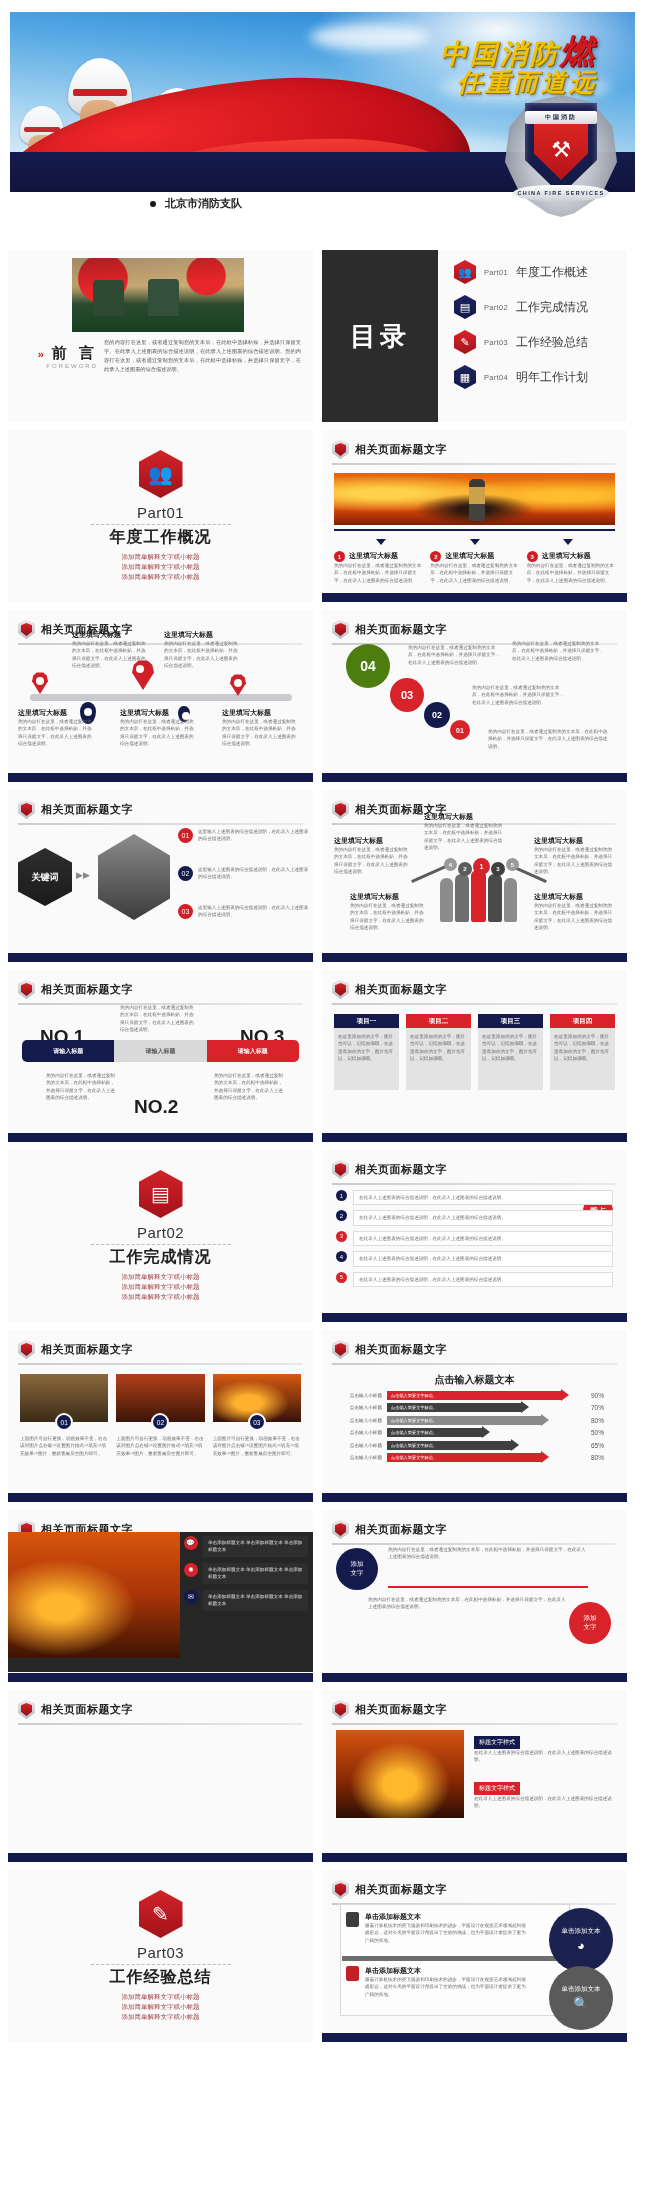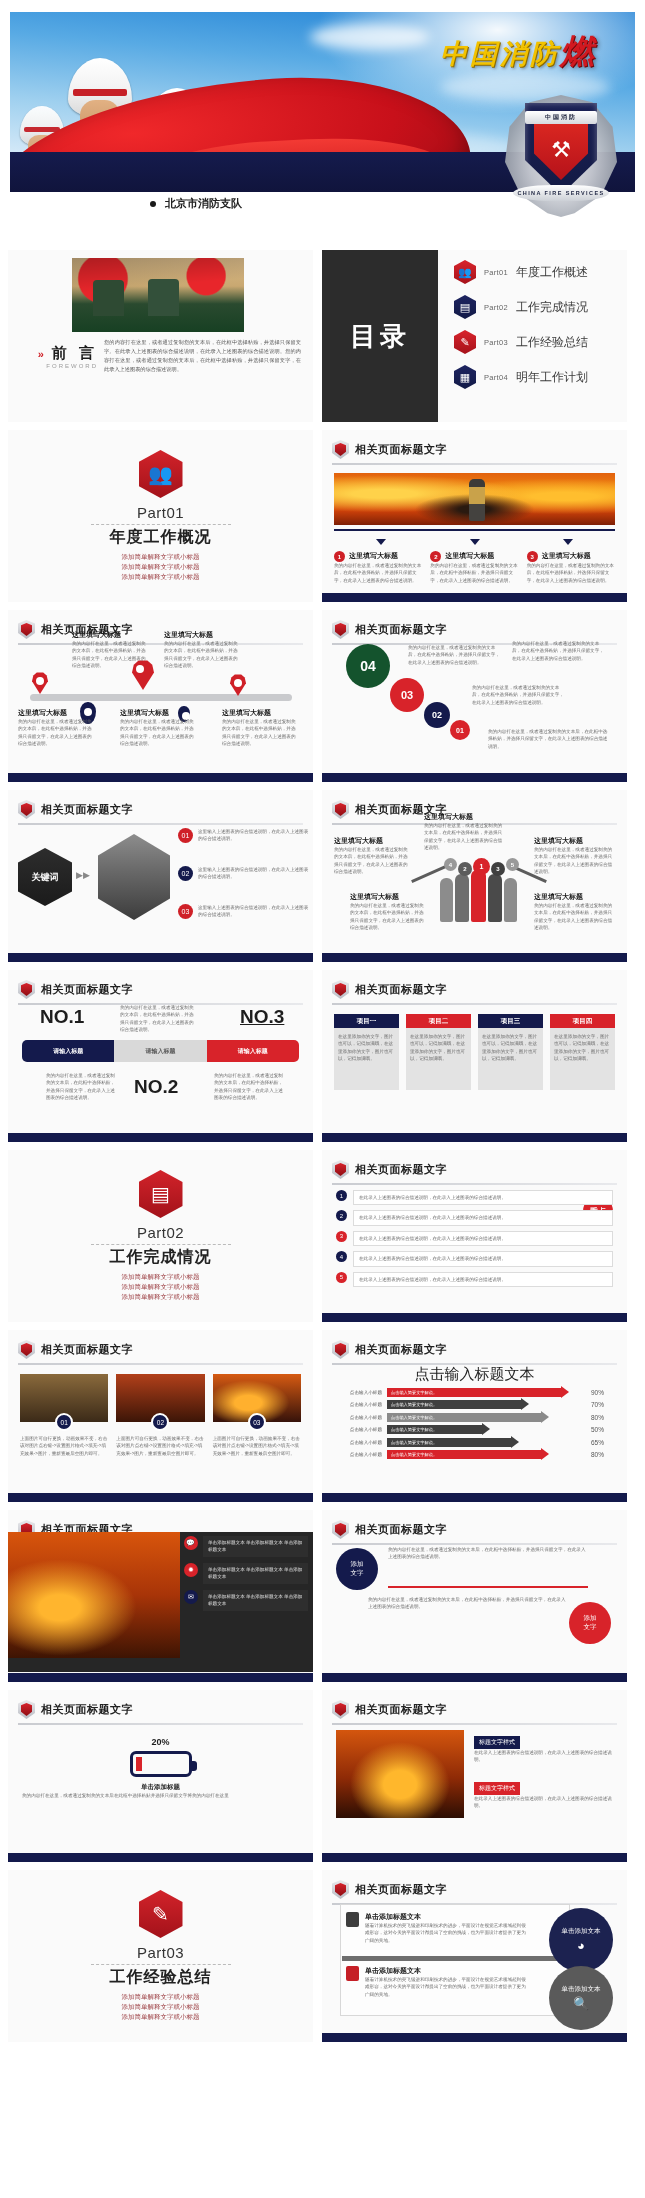--- a/index.html
+++ b/index.html
@@ -281,21 +281,21 @@
     background: linear-gradient(180deg,#8d8d8d 0%, #6b6b6b 40%, #3c3c3c 100%);
     clip-path: polygon(50% 0,100% 25%,100% 75%,50% 100%,0 75%,0 25%);
   }
   .kw-num{
     width:15px;height:15px;border-radius:50%;background:#cf2027;color:#fff;font-size:7px;
     display:inline-flex;align-items:center;justify-content:center;
   }
   .kw-num.navy{ background:#141a4c; }
 
   
-  .no-big{ font-size:19px; font-weight:bold; color:#1d1d1d;}
+  .no-big{ font-size:19px; font-weight:bold; color:#1d1d1d;margin-top:20px;}
   .pillrow{ display:flex; margin:4px 14px 0; height:22px; }
   .pill{ flex:1; display:flex;align-items:center;justify-content:center; font-size:6px; color:#fff; font-weight:bold;}
   .pill.navy{ background:#141a4c; border-radius:5px 0 0 5px;}
   .pill.grey{ background:#d9d9d9; color:#555;}
   .pill.red{ background:#d8232a; border-radius:0 5px 5px 0;}
 
   
   .proj{ display:flex; gap:7px; margin:9px 12px 0; }
   .proj .p{ flex:1; }
   .proj .ph{ height:14px; display:flex;align-items:center;justify-content:center; font-size:6.5px; color:#fff; font-weight:bold;}
@@ -317,21 +317,21 @@
   .pcards{ display:flex; gap:8px; margin:9px 12px 0;}
   .pcards .pc{ flex:1; }
   .pcards .pi{ height:48px; position:relative; }
   .pcards .pbadge{
     position:absolute; left:50%; bottom:-9px; transform:translateX(-50%);
     width:18px;height:18px;border-radius:50%; background:#141a4c; color:#fff;
     font-size:6.5px; display:flex;align-items:center;justify-content:center; border:2px solid #fff;
   }
 
   
-  .chart-title{ text-align:center; font-size:15px; font-weight:normal; color:#1d1d1d; }
+  .chart-title{ text-align:center; font-size:10px; font-weight:bold; color:#1d1d1d; margin-top:8px;}
   .arow{ display:flex; align-items:center; gap:5px; margin:3.5px 12px 0; }
   .arow .lab{ width:48px; flex:0 0 48px; text-align:right; font-size:4.6px; color:#555;}
   .arow .track{ flex:1; position:relative; height:9px; }
   .arow .bar{
     position:absolute; left:0; top:0; height:9px; display:flex; align-items:center;
     padding-left:4px; color:#fff; font-size:4.2px; white-space:nowrap;
   }
   .arow .bar:after{
     content:""; position:absolute; right:-7px; top:-2px;
     border-top:6.5px solid transparent; border-bottom:6.5px solid transparent;
@@ -393,20 +393,21 @@
 <body>
 
 <div class="cover">
   <div class="cover-photo">
     <div class="cloud" style="left:300px;top:12px;width:120px;height:26px;"></div>
     <div class="cloud" style="left:430px;top:60px;width:170px;height:30px;opacity:.6;"></div>
     <div class="cloud" style="left:250px;top:120px;width:260px;height:34px;opacity:.5;"></div>
 
     <div class="cover-slogan">
       <div class="slogan-l1"><span>中国消防</span><span class="hot">燃</span></div>
+      <div class="slogan-l2">任重而道远</div>
     </div>
 
     <div class="dove" style="left:218px;top:82px;width:30px;height:12px;transform:rotate(-18deg);"></div>
     <div class="dove" style="left:248px;top:92px;width:26px;height:11px;transform:rotate(12deg);"></div>
     <div class="dove" style="left:262px;top:74px;width:34px;height:13px;transform:rotate(-8deg);"></div>
 
     <div class="ff" style="left:58px;bottom:-6px;width:64px;height:140px;">
       <div class="helmet"></div>
         <div class="face"></div>
         <div class="body"></div>
@@ -605,21 +606,21 @@
     </div>
 
     <div class="slide">
       <div class="poly-bg"></div>
       <div class="s-head">
           <div class="s-badge"></div>
         <div class="s-title">相关页面标题文字</div>
         </div>
       <div class="s-rule"></div>
 
-      <div class="bigcirc" style="left:24px;top:34px;width:44px;height:44px;background:#14532d;font-size:14px;">
+      <div class="bigcirc" style="left:24px;top:34px;width:44px;height:44px;background:#4d7c0f;font-size:14px;">
         <span>04</span>
         </div>
       <div class="bigcirc" style="left:68px;top:68px;width:34px;height:34px;background:#d8232a;font-size:11px;">
         <span>03</span>
         </div>
       <div class="bigcirc" style="left:102px;top:92px;width:26px;height:26px;background:#141a4c;font-size:9px;">
         <span>02</span>
         </div>
       <div class="bigcirc" style="left:128px;top:110px;width:20px;height:20px;background:#d8232a;font-size:7px;">
         <span>01</span>
@@ -970,28 +971,20 @@
 
   <div class="row">
     <div class="slide">
       <div class="poly-bg"></div>
       <div class="s-head">
           <div class="s-badge"></div>
         <div class="s-title">相关页面标题文字</div>
         </div>
       <div class="s-rule"></div>
       <div class="bats">
-        <div class="b">
-          <div class="pctlbl">20%</div>
-          <div class="battery">
-              <i></i>
-            </div>
-          <div class="blabel">单击添加标题</div>
-          <div class="tiny" style="text-align:left;padding:0 4px;">您的内容打在这里，或者通过复制您的文本后在此框中选择粘贴并选择只保留文字将您的内容打在这里</div>
-        </div>
       </div>
       <div class="s-foot"></div>
     </div>
 
     <div class="slide">
       <div class="poly-bg"></div>
       <div class="s-head">
           <div class="s-badge"></div>
         <div class="s-title">相关页面标题文字</div>
         </div>

